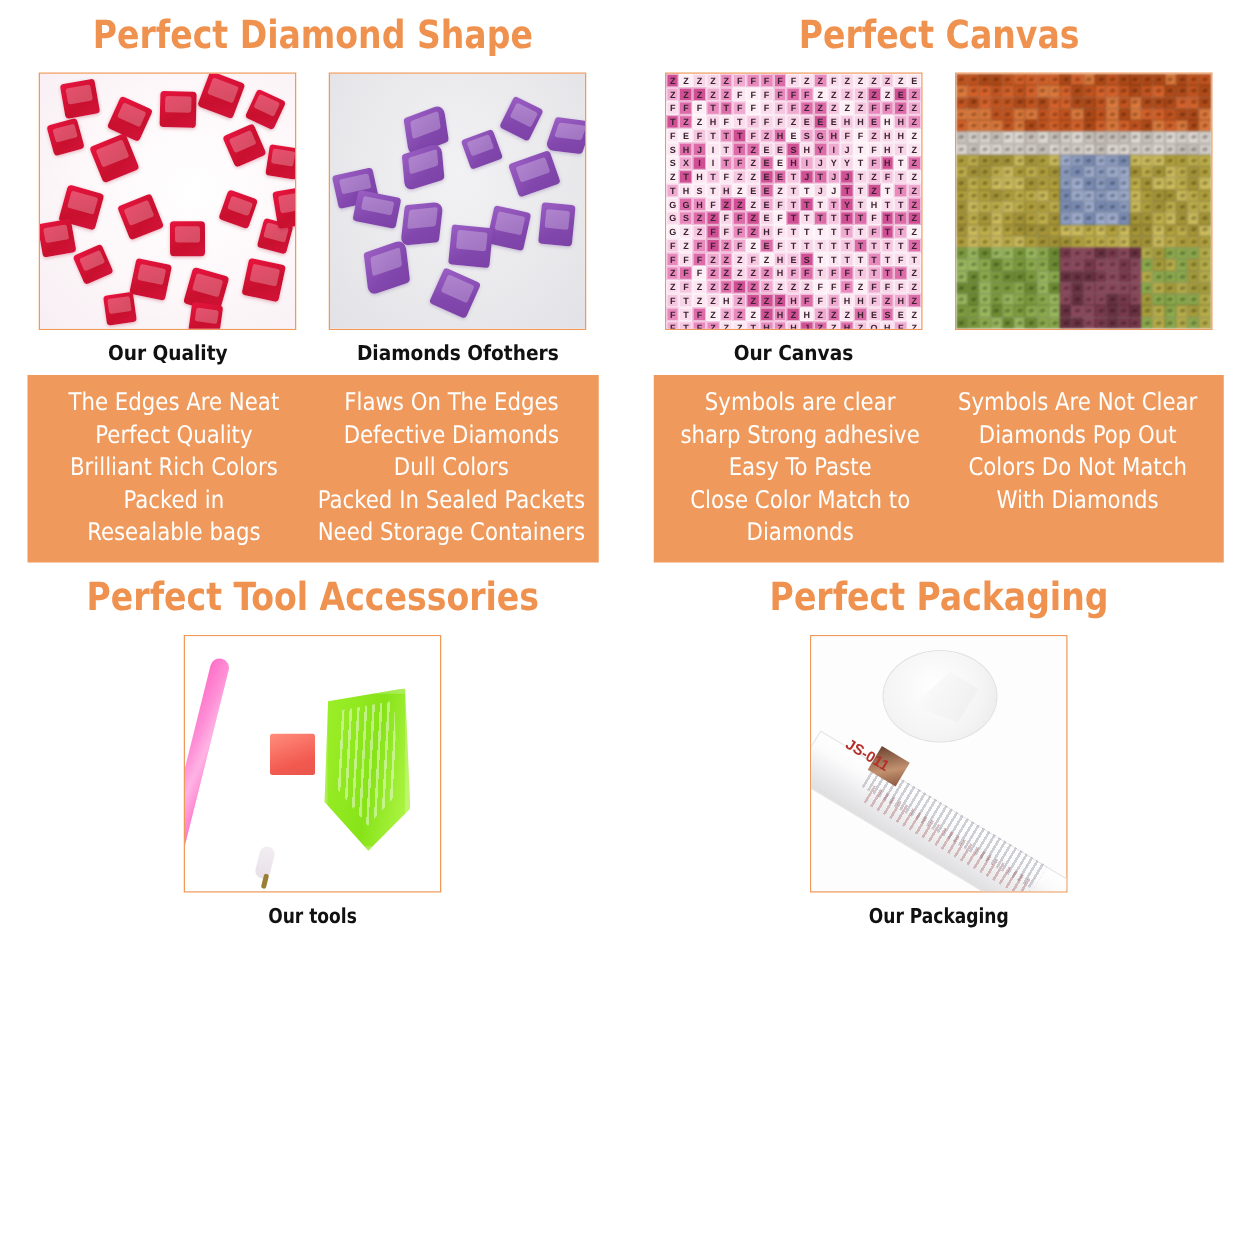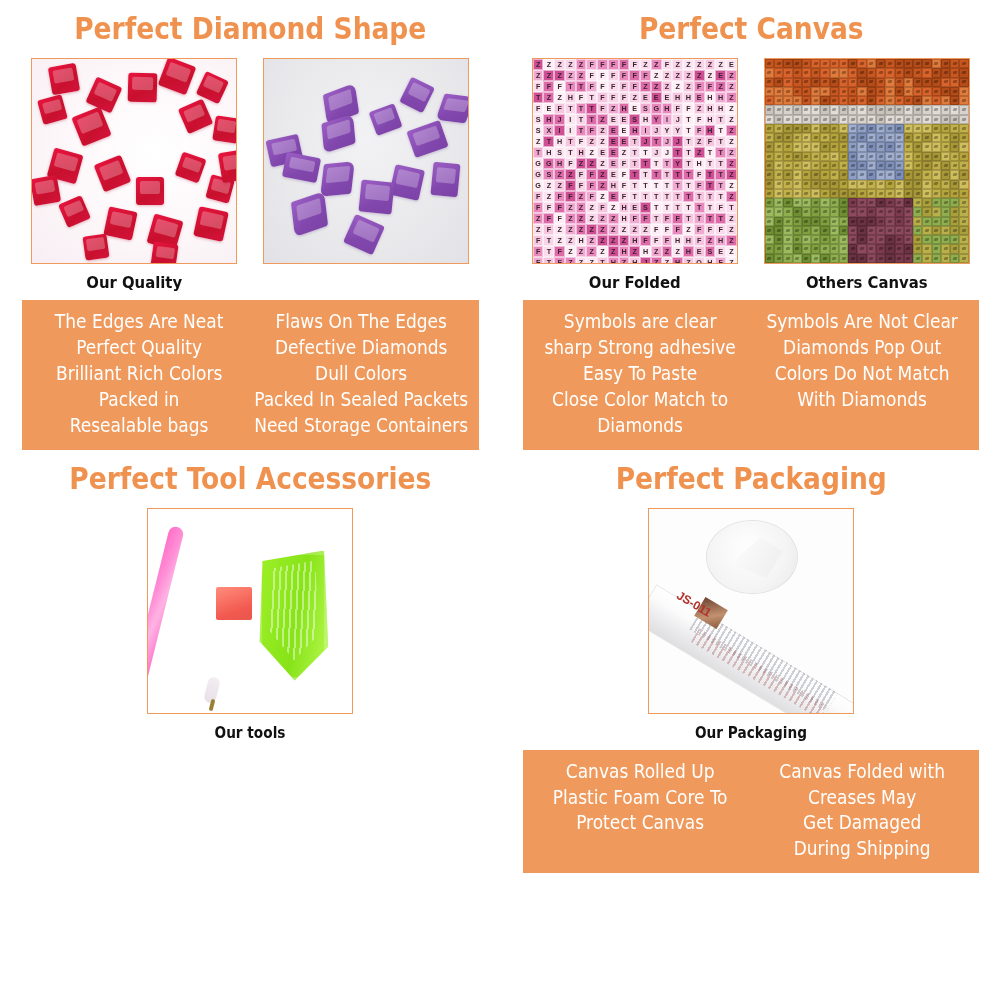--- a/index.html
+++ b/index.html
@@ -143,20 +143,21 @@
                 <div class="dia" style="left: 58px; top: 104px; width: 30.8836px; height: 31.5296px; background: linear-gradient(150deg, rgb(155, 95, 196), rgb(130, 71, 173) 60%, rgb(124, 66, 166)); transform: rotate(-5.5deg) skewX(-12deg); border-radius: 2px 8px 3px 7px; box-shadow: rgba(90, 50, 130, 0.28) 0px 1px 3px;"></div>
                 <div class="dia" style="left: 128px; top: 108px; width: 29.9669px; height: 31.3205px; background: linear-gradient(150deg, rgb(155, 95, 196), rgb(130, 71, 173) 60%, rgb(124, 66, 166)); transform: rotate(12.5deg); border-radius: 3px; box-shadow: rgba(90, 50, 130, 0.28) 0px 1px 3px;"></div>
                 <div class="dia" style="left: 168px; top: 104px; width: 26.6109px; height: 32.5458px; background: linear-gradient(150deg, rgb(155, 95, 196), rgb(130, 71, 173) 60%, rgb(124, 66, 166)); transform: rotate(5.5deg); border-radius: 3px; box-shadow: rgba(90, 50, 130, 0.28) 0px 1px 3px;"></div>
                 <div class="dia" style="left: 28px; top: 138px; width: 35.0368px; height: 33.9141px; background: linear-gradient(150deg, rgb(155, 95, 196), rgb(130, 71, 173) 60%, rgb(124, 66, 166)); transform: rotate(-18.8deg) skewX(-12deg); border-radius: 2px 8px 3px 7px; box-shadow: rgba(90, 50, 130, 0.28) 0px 1px 3px;"></div>
                 <div class="dia" style="left: 96px; top: 122px; width: 33.3671px; height: 31.9122px; background: linear-gradient(150deg, rgb(155, 95, 196), rgb(130, 71, 173) 60%, rgb(124, 66, 166)); transform: rotate(5.7deg); border-radius: 3px; box-shadow: rgba(90, 50, 130, 0.28) 0px 1px 3px;"></div>
                 <div class="dia" style="left: 84px; top: 160px; width: 32.1931px; height: 31.0107px; background: linear-gradient(150deg, rgb(155, 95, 196), rgb(130, 71, 173) 60%, rgb(124, 66, 166)); transform: rotate(24.1deg); border-radius: 3px; box-shadow: rgba(90, 50, 130, 0.28) 0px 1px 3px;"></div>
                 <div class="dia" style="left: 176px; top: 36px; width: 29.9028px; height: 27.3304px; background: linear-gradient(150deg, rgb(155, 95, 196), rgb(130, 71, 173) 60%, rgb(124, 66, 166)); transform: rotate(7.2deg) skewX(-12deg); border-radius: 2px 8px 3px 7px; box-shadow: rgba(90, 50, 130, 0.28) 0px 1px 3px;"></div>
                 <div class="dia" style="left: 20px; top: 96px; width: 35.0558px; height: 25.1744px; background: linear-gradient(150deg, rgb(155, 95, 196), rgb(130, 71, 173) 60%, rgb(124, 66, 166)); transform: rotate(11.3deg); border-radius: 3px; box-shadow: rgba(90, 50, 130, 0.28) 0px 1px 3px;"></div>
               </div>
           </div>
+          <div class="caption">Diamonds Ofothers</div>
         </div>
       </div>
       <div class="textbox">
         <div class="textcol">
             <div>The Edges Are Neat</div>
             <div>Perfect Quality</div>
             <div>Brilliant Rich Colors</div>
             <div>Packed in</div>
             <div>Resealable bags</div>
           </div>
@@ -532,21 +533,21 @@
                 <span style="background: rgb(221, 106, 169);">Z</span>
                 <span style="background: rgb(250, 220, 237);">Z</span>
                 <span style="background: rgb(221, 106, 169);">H</span>
                 <span style="background: rgb(246, 198, 224);">Z</span>
                 <span style="background: rgb(247, 212, 231);">Q</span>
                 <span style="background: rgb(250, 220, 237);">H</span>
                 <span style="background: rgb(240, 169, 208);">F</span>
                 <span style="background: rgb(253, 238, 245);">Z</span>
               </div>
           </div>
-          <div class="caption">Our Folded</div>
+          <div class="caption">Our Canvas</div>
         </div>
         <div class="cell">
           <div class="photo">
             <div class="blurgrid" id="blurGrid">
                 <i style="background: rgb(200, 86, 31);"></i>
                 <i style="background: rgb(200, 86, 31);"></i>
                 <i style="background: rgb(180, 75, 24);"></i>
                 <i style="background: rgb(180, 75, 24);"></i>
                 <i style="background: rgb(200, 86, 31);"></i>
                 <i style="background: rgb(217, 99, 42);"></i>
@@ -1023,21 +1024,20 @@
                 <i style="background: rgb(124, 59, 78);"></i>
                 <i style="background: rgb(124, 59, 78);"></i>
                 <i style="background: rgb(143, 174, 78);"></i>
                 <i style="background: rgb(185, 176, 74);"></i>
                 <i style="background: rgb(143, 174, 78);"></i>
                 <i style="background: rgb(185, 176, 74);"></i>
                 <i style="background: rgb(143, 174, 78);"></i>
                 <i style="background: rgb(185, 176, 74);"></i>
               </div>
           </div>
-          <div class="caption">Others Canvas</div>
         </div>
       </div>
       <div class="textbox">
         <div class="textcol">
             <div>Symbols are clear</div>
             <div>sharp Strong adhesive</div>
             <div>Easy To Paste</div>
             <div>Close Color Match to</div>
             <div>Diamonds</div>
           </div>
@@ -1120,29 +1120,16 @@
             <div class="tube" style="
               left:49px;top:93px;width:26px;height:22px;
               background:linear-gradient(140deg,#6b4230,#c29170 60%,#8c5a3e);
               transform:rotate(31deg);"></div>
             <div style="position:absolute;left:26px;top:88px;color:#b4302a;font-size:12px;font-weight:bold;
                         transform:rotate(31deg);font-family:'Liberation Sans',sans-serif;">JS-011</div>
           </div>
           <div class="caption cond">Our Packaging</div>
         </div>
       </div>
-      <div class="textbox">
-        <div class="textcol">
-            <div>Canvas Rolled Up</div>
-            <div>Plastic Foam Core To</div>
-            <div>Protect Canvas</div>
-          </div>
-        <div class="textcol">
-            <div>Canvas Folded with</div>
-            <div>Creases May</div>
-            <div>Get Damaged</div>
-            <div>During Shipping</div>
-          </div>
-      </div>
     </div>
 
   </div>
 </div>
 
 </body></html>

